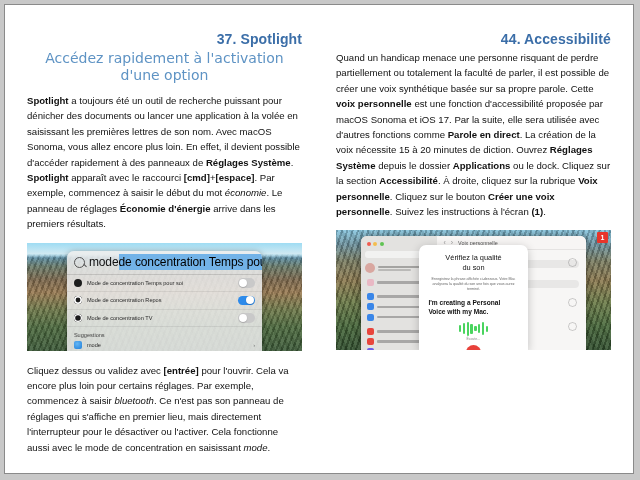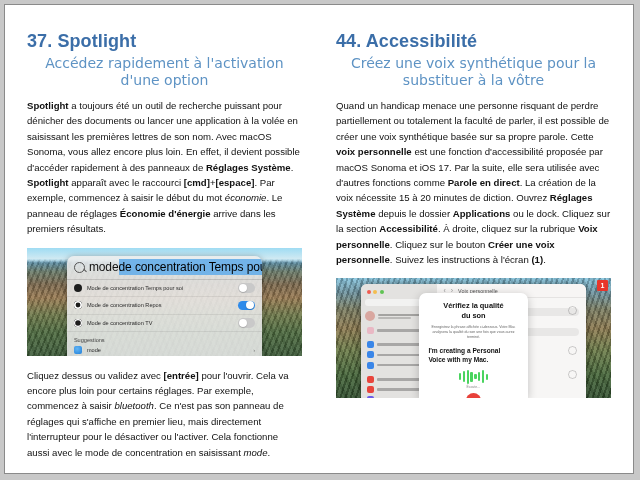--- a/index.html
+++ b/index.html
@@ -31,23 +31,23 @@
   .col {
     width: 50%;
     box-sizing: border-box;
   }
   .col-left { padding-right: 17px; }
   .col-right { padding-left: 17px; }
 
   .h-title {
     font-family: "Liberation Sans", sans-serif;
     font-weight: bold;
-    font-size: 18px;
+    font-size: 14px;
     color: #3b6ea8;
-    text-align: left;
+    text-align: right;
     margin: 0 0 3px 0;
     letter-spacing: 0.1px;
   }
   .h-sub {
     font-family: "DejaVu Sans", sans-serif;
     font-weight: normal;
     font-size: 14px;
     line-height: 17px;
     color: #5e93c4;
     text-align: center;
@@ -285,21 +285,21 @@
     bottom: 0;
     background: #ffffff;
     border-radius: 7px 7px 0 0;
     box-shadow: 0 2px 10px rgba(0,0,0,0.22);
     padding: 8px 9px 0 9px;
     box-sizing: border-box;
     text-align: center;
   }
   .modal-title {
     font-size: 7.4px;
-    font-weight: bold;
+    font-weight: normal;
     color: #111;
     line-height: 10px;
     margin-bottom: 4px;
   }
   .modal-desc {
     font-size: 3.6px;
     color: #666;
     line-height: 5px;
     margin-bottom: 6px;
   }
@@ -399,21 +399,20 @@
           </div>
 
         </div>
       </div>
 
       <p class="body-text gap-before">Cliquez dessus ou validez avec <b>[entrée]</b> pour l'ouvrir. Cela va encore plus loin pour certains réglages. Par exemple, commencez à saisir <i>bluetooth</i>. Ce n'est pas son panneau de réglages qui s'affiche en premier lieu, mais directement l'interrupteur pour le désactiver ou l'activer. Cela fonctionne aussi avec le mode de concentration en saisissant <i>mode</i>.</p>
     </div>
 
     <div class="col col-right">
       <h2 class="h-title">44. Accessibilité</h2>
-      <h3 class="h-sub">Créez une voix synthétique pour la substituer à la vôtre</h3>
 
       <p class="body-text gap-after">Quand un handicap menace une personne risquant de perdre partiellement ou totalement la faculté de parler, il est possible de créer une voix synthétique basée sur sa propre parole. Cette <b>voix personnelle</b> est une fonction d'accessibilité proposée par macOS Sonoma et iOS 17. Par la suite, elle sera utilisée avec d'autres fonctions comme <b>Parole en direct</b>. La création de la voix nécessite 15 à 20 minutes de diction. Ouvrez <b>Réglages Système</b> depuis le dossier <b>Applications</b> ou le dock. Cliquez sur la section <b>Accessibilité</b>. À droite, cliquez sur la rubrique <b>Voix personnelle</b>.  Cliquez sur le bouton <b>Créer une voix personnelle</b>. Suivez les instructions à l'écran <b>(1)</b>.</p>
 
       <div class="figure fig-access">
         <div class="wall2"></div>
 
         <div class="sys-window">
           <div class="sys-side">
             <div class="traffic">
               <i class="r"></i>

